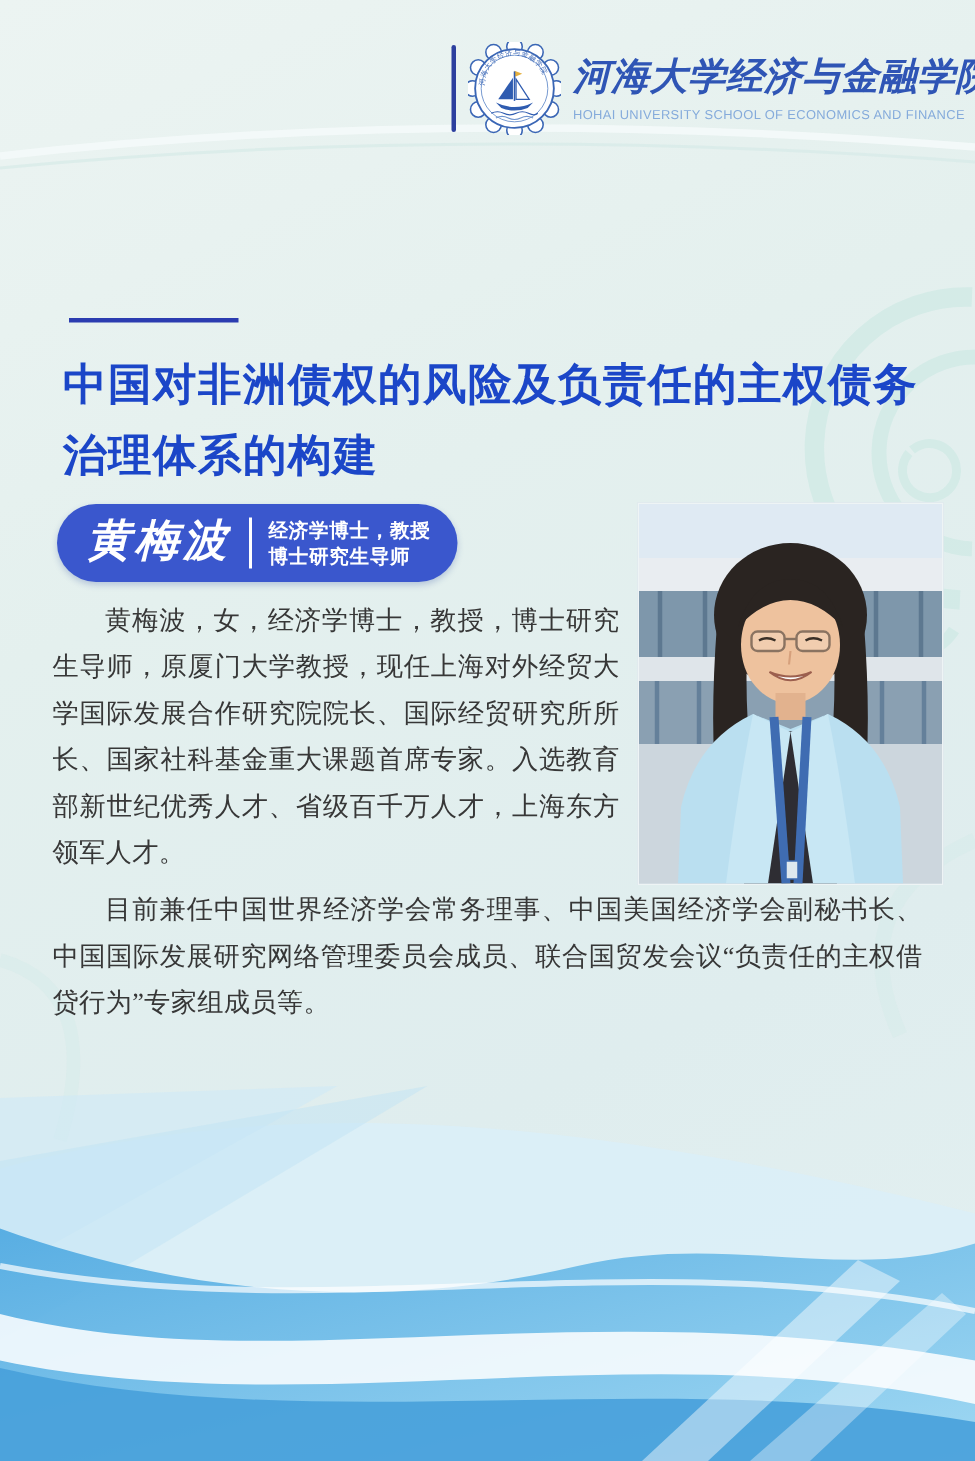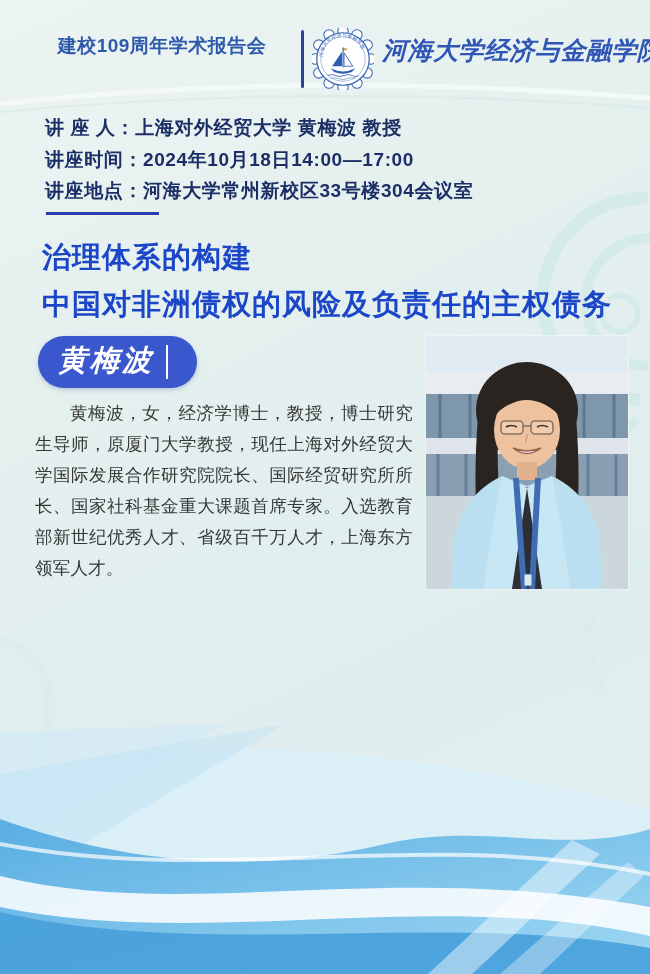--- a/index.html
+++ b/index.html
@@ -95,21 +95,20 @@
     <path d="M0,95 C120,138 250,152 385,120 C485,97 565,132 650,105 L650,250 L0,250 Z" fill="url(#wgB)" opacity="0.92"></path>
     <path d="M0,120 C220,162 420,103 650,150" stroke="#ffffff" stroke-width="4" fill="none" opacity="0.7"></path>
     <path d="M0,152 C185,198 385,135 650,183 L650,212 C430,163 205,226 0,183 Z" fill="#ffffff" opacity="0.85"></path>
     <path d="M0,188 C205,236 435,186 650,224 L650,250 L0,250 Z" fill="#47a0da" opacity="0.9"></path>
     <path d="M428,250 L572,116 L600,130 L472,250 Z" fill="#ffffff" opacity="0.45"></path>
     <path d="M500,250 L628,138 L644,152 L540,250 Z" fill="#ffffff" opacity="0.35"></path>
   </svg>
 
   <div class="header">
     <div class="series-block">
-      <div>建校109周年学术报告会</div>
     </div>
 
     <div class="header-divider"></div>
 
     <svg class="seal" viewBox="0 0 60 60" xmlns="http://www.w3.org/2000/svg">
       <g>
         <g fill="#ffffff" stroke="#3a66b5" stroke-width="1">
           <circle cx="57" cy="30" r="5"></circle>
             <circle cx="53.4" cy="43.5" r="5"></circle>
             <circle cx="43.5" cy="53.4" r="5"></circle>
@@ -134,38 +133,38 @@
         <path d="M29,23 L29,37 L19.5,37 Z" fill="#2f5cb0"></path>
         <path d="M31,24 L31,37 L39.5,37 Z" fill="#ffffff" stroke="#2f5cb0" stroke-width="0.8"></path>
         <path d="M18,39 Q30,45 42,39 L38.5,42.5 Q30,46 21.5,42.5 Z" fill="#2f5cb0"></path>
         <path d="M15,46 Q19,44 23,46 T31,46 T39,46 T45,46" fill="none" stroke="#2f5cb0" stroke-width="0.8"></path>
         <path d="M18,49 Q22,47 26,49 T34,49 T42,49" fill="none" stroke="#6e93cd" stroke-width="0.7"></path>
       </g>
     </svg>
 
     <div class="school-block">
       <div class="school-cn">河海大学经济与金融学院</div>
+      <div class="school-en">HOHAI UNIVERSITY SCHOOL OF ECONOMICS AND FINANCE</div>
     </div>
   </div>
 
-  <div class="info">
-    <div class="info-row"><span>讲 座 人：</span><span>上海对外经贸大学 黄梅波 教授</span></div>
-    <div class="info-row"><span>讲座时间：</span><span>2024年10月18日14:00—17:00</span></div>
-    <div class="info-row"><span>讲座地点：</span><span>河海大学常州新校区33号楼304会议室</span></div>
-  </div>
   <div class="info-underline"></div>
 
   <div class="lecture-title">
+    <div>中国对非洲债权的风险及负责任的主权债务</div>
     <div>治理体系的构建</div>
-    <div>中国对非洲债权的风险及负责任的主权债务</div>
   </div>
 
   <div class="badge">
     <span class="badge-name">黄梅波</span>
     <span class="badge-divider"></span>
+    <span class="badge-titles">
+      <div>经济学博士，教授</div>
+      <div>博士研究生导师</div>
+    </span>
   </div>
 
   <div class="portrait">
     <svg width="202" height="253" viewBox="0 0 202 253" xmlns="http://www.w3.org/2000/svg">
       <rect x="0" y="0" width="202" height="253" fill="#c9d5de"></rect>
       <rect x="0" y="0" width="202" height="36" fill="#dfeaf3"></rect>
       <rect x="0" y="36" width="202" height="22" fill="#e9edf1"></rect>
       <rect x="0" y="58" width="202" height="44" fill="#7e97ab"></rect>
       <g stroke="#5d7890" stroke-width="3">
         <line x1="14" y1="58" x2="14" y2="102"></line>
@@ -207,15 +206,16 @@
       <path d="M126,140 L101,152 L116,253 L144,253 Q136,190 126,140 Z" fill="#c8e7f4"></path>
 
       <path d="M90,142 L98,253" stroke="#3f6cb2" stroke-width="6" fill="none"></path>
       <path d="M112,142 L106,253" stroke="#3f6cb2" stroke-width="6" fill="none"></path>
       <rect x="98" y="238" width="8" height="12" fill="#dfe8ee" stroke="#3f6cb2" stroke-width="1"></rect>
     </svg>
   </div>
 
   <div class="bio">
     <p class="narrow">黄梅波，女，经济学博士，教授，博士研究生导师，原厦门大学教授，现任上海对外经贸大学国际发展合作研究院院长、国际经贸研究所所长、国家社科基金重大课题首席专家。入选教育部新世纪优秀人才、省级百千万人才，上海东方领军人才。</p>
+    <p>目前兼任中国世界经济学会常务理事、中国美国经济学会副秘书长、中国国际发展研究网络管理委员会成员、联合国贸发会议“负责任的主权借贷行为”专家组成员等。</p>
   </div>
 
 </div>
 
 </body></html>

